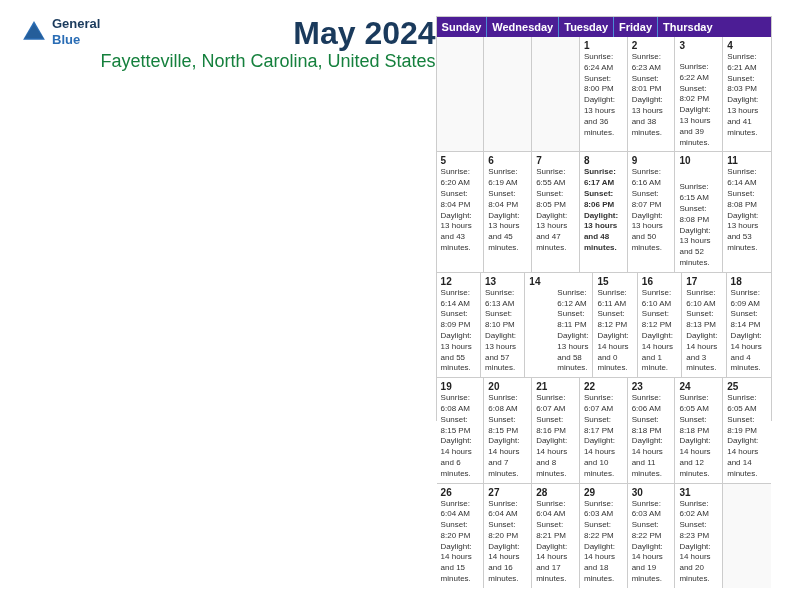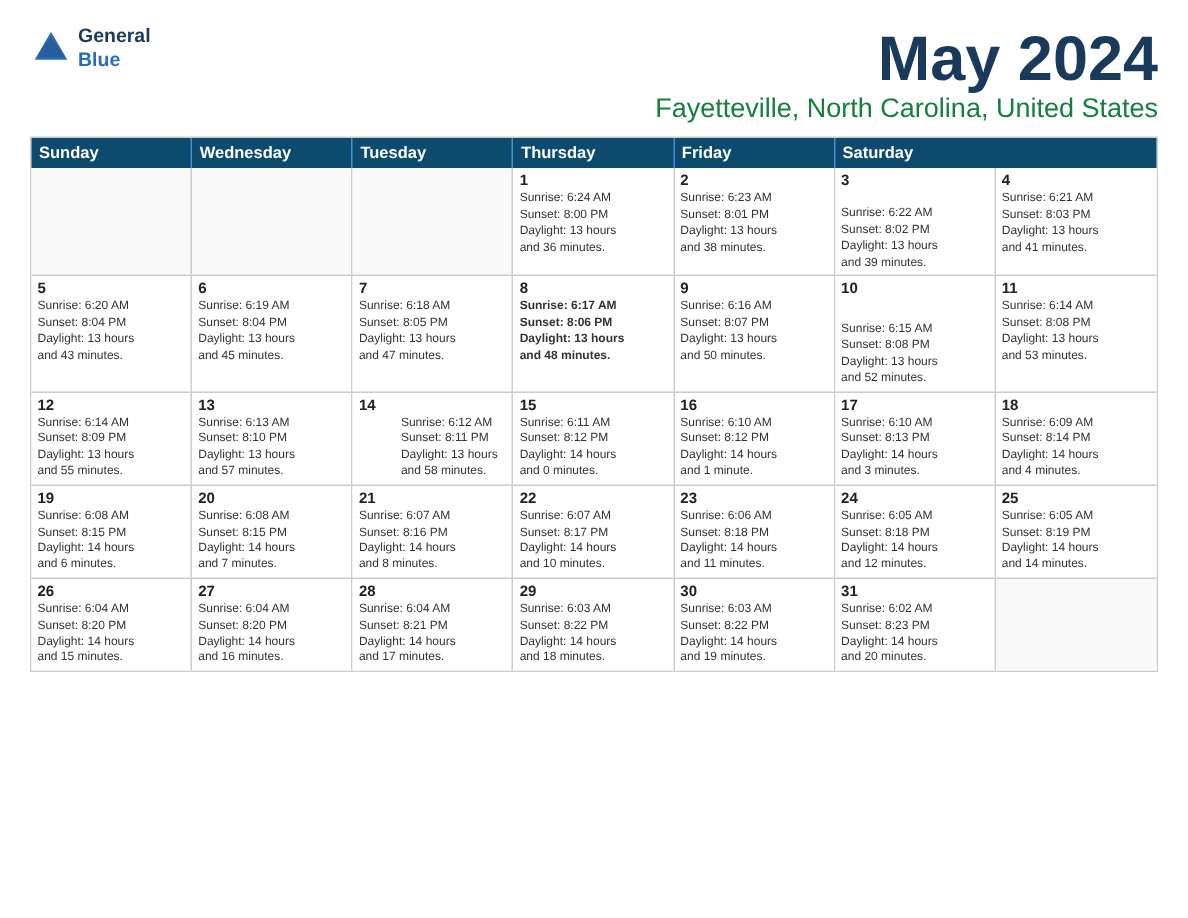--- a/index.html
+++ b/index.html
@@ -8,21 +8,21 @@
       background: #fff;
       width: 792px;
       height: 612px;
       overflow: hidden;
     }
     .page {
       width: 792px;
       height: 448px;
       padding: 16px 20px 27px 20px;
       display: flex;
-      flex-direction: column;
+      flex-direction: row;
     }
     .header {
       display: flex;
       justify-content: space-between;
       align-items: flex-start;
       margin-bottom: 8px;
     }
     .logo {
       display: flex;
       align-items: center;
@@ -36,39 +36,39 @@
     }
     .logo-blue { color: #2a6db5; }
     .logo-icon {
       width: 28px;
       height: 28px;
     }
     .title-block {
       text-align: right;
     }
     .month-title {
-      font-size: 42px;
+      font-size: 32px;
       font-weight: bold;
       color: #1a3a5c;
       line-height: 1.1;
     }
     .location-title {
       font-size: 18px;
       color: #15803d;
     }
     .calendar {
       flex: 1;
       display: flex;
       flex-direction: column;
       border: 1px solid #ccc;
     }
     .day-headers {
       display: grid;
       grid-template-columns: repeat(7, 1fr);
-      background: #0c4a6e;
+      background: #4c1d95;
     }
     .day-header {
       color: #fff;
       font-size: 11px;
       font-weight: bold;
       padding: 4px 5px;
       text-align: left;
       border-right: 1px solid #4a8dd5;
     }
     .day-header:last-child { border-right: none; }
@@ -127,23 +127,22 @@
       <div class="month-title">May 2024</div>
       <div class="location-title">Fayetteville, North Carolina, United States</div>
     </div>
   </div>
 
   <div class="calendar">
     <div class="day-headers" id="day-headers-container">
         <div class="day-header">Sunday</div>
         <div class="day-header">Wednesday</div>
         <div class="day-header">Tuesday</div>
+        <div class="day-header">Friday</div>
         <div class="day-header">Thursday</div>
-        <div class="day-header">Friday</div>
-        <div class="day-header">Saturday</div>
       </div>
     <div class="calendar-body" id="calendar-body-container">
         <div class="week-row">
           <div class="day-cell empty"></div>
           <div class="day-cell empty"></div>
           <div class="day-cell empty"></div>
           <div class="day-cell">
             <span class="day-num">1</span>
             <div class="day-info" style="white-space: pre-line;">Sunrise: 6:24 AM
 Sunset: 8:00 PM
@@ -182,21 +181,21 @@
           </div>
           <div class="day-cell">
             <span class="day-num">6</span>
             <div class="day-info" style="white-space: pre-line;">Sunrise: 6:19 AM
 Sunset: 8:04 PM
 Daylight: 13 hours
 and 45 minutes.</div>
           </div>
           <div class="day-cell">
             <span class="day-num">7</span>
-            <div class="day-info" style="white-space: pre-line;">Sunrise: 6:18 AM
+            <div class="day-info" style="white-space: pre-line;">Sunrise: 6:55 AM
 Sunset: 8:05 PM
 Daylight: 13 hours
 and 47 minutes.</div>
           </div>
           <div class="day-cell">
             <span class="day-num">8</span>
             <div class="day-info" style="white-space: pre-line; font-weight: bold;">Sunrise: 6:17 AM
 Sunset: 8:06 PM
 Daylight: 13 hours
 and 48 minutes.</div>

